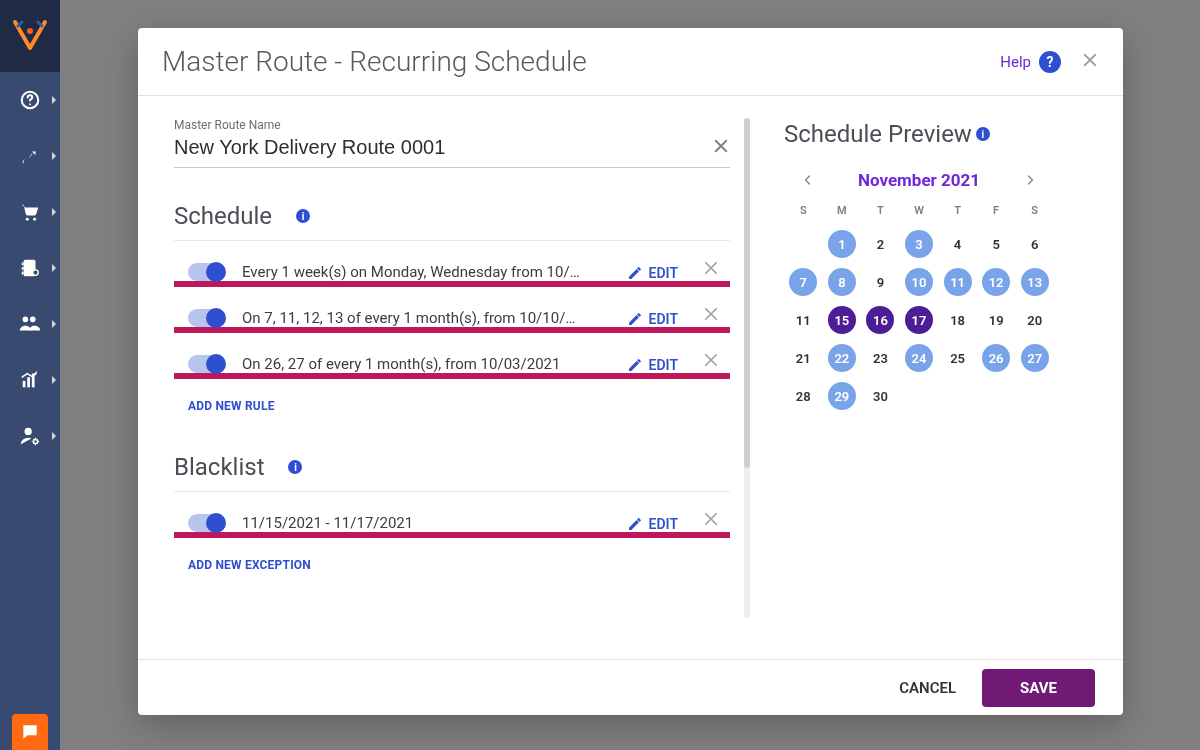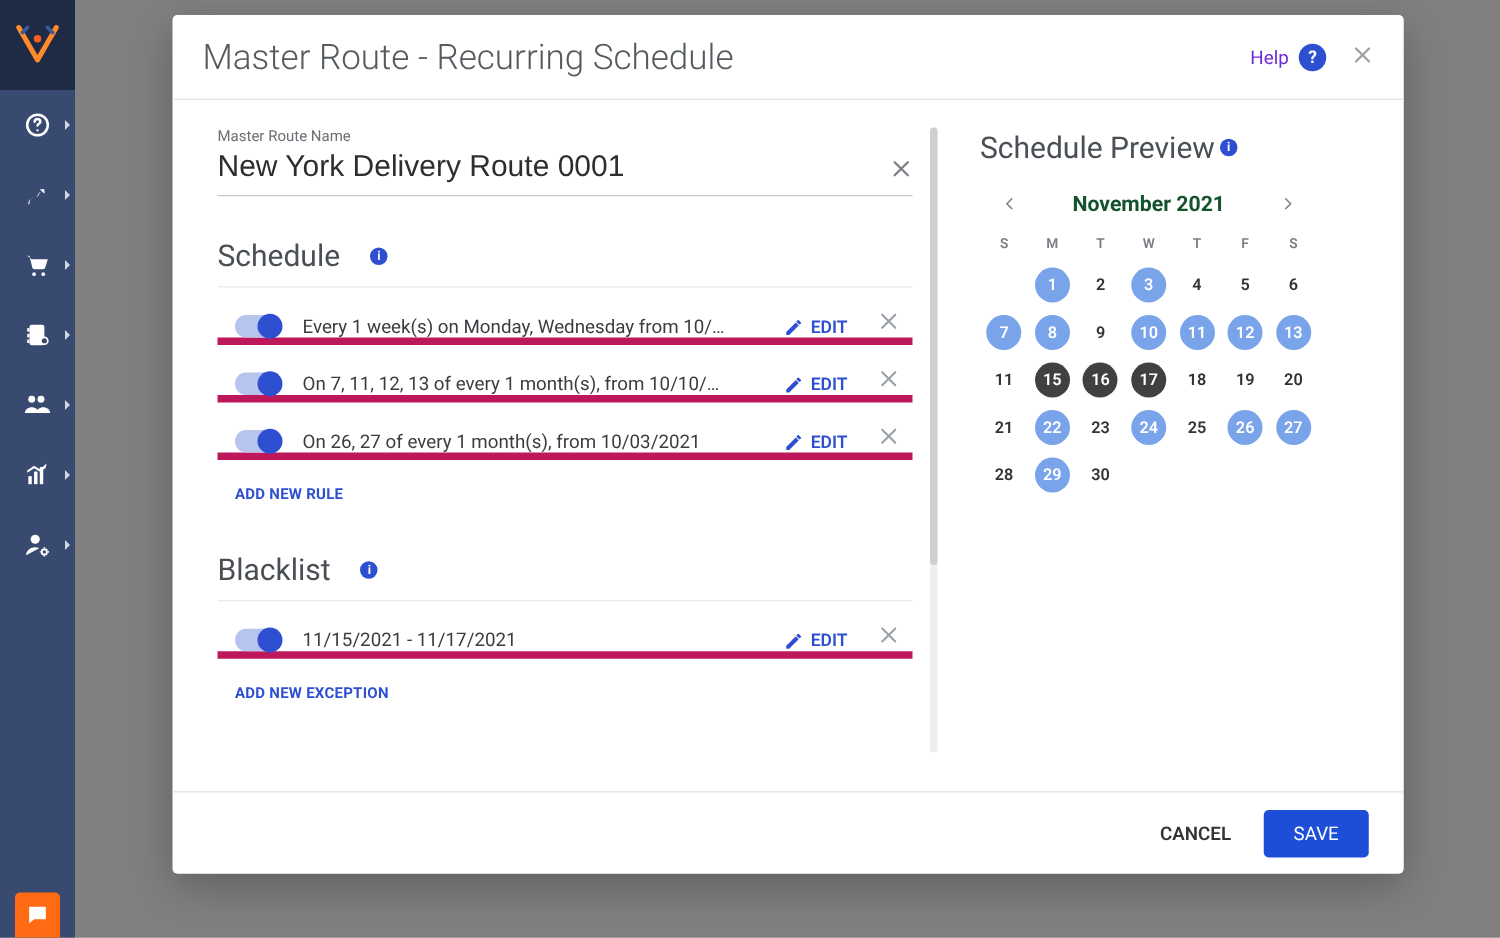--- a/index.html
+++ b/index.html
@@ -7,67 +7,67 @@
 
   .sidebar { position:absolute; left:0; top:0; width:60px; height:750px; background:#384a70; display:flex; flex-direction:column; align-items:center; }
   .sidebar .logo-slot { width:60px; height:72px; background:#1f2b45; display:flex; align-items:center; justify-content:center; }
   .sidebar .logo-svg { display:block; }
   .sidebar .nav-item { width:60px; height:56px; display:flex; align-items:center; justify-content:center; position:relative; cursor:pointer; }
   .sidebar .nav-item .ico { color:#fff; font-size:20px; position:relative; width:40px; display:flex; align-items:center; justify-content:center; }
   .sidebar .nav-item .tri { position:absolute; right:4px; top:50%; transform:translateY(-50%); width:0;height:0;border-top:4px solid transparent;border-bottom:4px solid transparent;border-left:4px solid #cfd7e6; }
   .sidebar .chat { margin-top:auto; width:36px; height:36px; background:#ff6a13; border-radius:4px 4px 0 0; display:flex; align-items:center; justify-content:center; margin-bottom:0; }
   .sidebar .chat svg { fill:#fff; }
 
-  .modal { position:absolute; left:138px; top:12px; width:985px; height:687px; background:#fff; border-radius:4px; box-shadow:0 10px 35px rgba(0,0,0,.25); display:flex; flex-direction:column; }
+  .modal { position:absolute; left:138px; top:28px; width:985px; height:687px; background:#fff; border-radius:4px; box-shadow:0 10px 35px rgba(0,0,0,.25); display:flex; flex-direction:column; }
   .modal-header { height:68px; padding:0 24px 0 24px; display:flex; align-items:center; border-bottom:1px solid #e2e2e2; }
   .modal-title { font-size:28px; font-weight:300; color:#555a5f; flex:1; }
   .help { font-size:15px; color:#6d28d9; margin-right:8px; }
   .help-ico { width:22px; height:22px; background:#2f4fd1; border-radius:50%; color:#fff; display:inline-flex; align-items:center; justify-content:center; font-weight:700; font-size:14px; margin-right:20px; cursor:pointer; }
   .modal-close { color:#9aa0a6; cursor:pointer; }
 
   .modal-body { flex:1; display:flex; padding:22px 16px 0 36px; min-height:0; }
   .left-col { width:574px; position:relative; padding-right:18px; }
   .scroll-track { position:absolute; top:0; right:-2px; width:6px; height:500px; background:#eee; border-radius:3px; }
   .scroll-thumb { position:absolute; top:0; right:-2px; width:6px; height:350px; background:#cfcfcf; border-radius:3px; }
 
   .field-label { font-size:12px; color:#6b6f76; }
   .field-wrap { position:relative; border-bottom:1px solid #c9c9c9; padding:4px 26px 8px 0; margin-bottom:34px; }
-  .field-input { border:none; outline:none; font-size:24px; color:#2e2e2e; width:100%; background:transparent; }
+  .field-input { border:none; outline:none; font-size:20px; color:#2e2e2e; width:100%; background:transparent; }
   .field-clear { position:absolute; right:0; bottom:8px; color:#7a7f85; cursor:pointer; }
 
   .section-title { font-size:24px; font-weight:400; color:#4a4f55; display:flex; align-items:center; gap:24px; margin-bottom:10px; }
   .info-dot { width:14px; height:14px; background:#2f4fd1; border-radius:50%; color:#fff; font-size:10px; font-weight:700; display:inline-flex; align-items:center; justify-content:center; }
 
   .rule-list { border-top:1px solid #e9e9e9; }
   .rule-row { display:flex; align-items:flex-end; height:46px; border-bottom:6px solid #be185d; padding-left:14px; }
   .toggle { width:36px; height:18px; background:#b7c4ee; border-radius:10px; position:relative; margin-right:18px; cursor:pointer; flex-shrink:0;}
   .toggle .knob { width:20px; height:20px; background:#2f4fd1; border-radius:50%; position:absolute; top:-1px; right:-2px; }
   .rule-text { flex:1; font-size:15px; color:#3a3d41; white-space:nowrap; overflow:hidden; text-overflow:ellipsis; }
   .edit-btn { display:flex; align-items:center; gap:6px; color:#2f4fd1; font-weight:600; font-size:14px; cursor:pointer; margin-left:14px; }
   .edit-btn svg { fill:#2f4fd1; }
   .row-x { color:#9aa0a6; margin-left:24px; margin-right:10px; cursor:pointer; }
 
   .add-link { color:#2f4fd1; font-weight:700; font-size:12px; padding:20px 0 40px 14px; cursor:pointer; letter-spacing:.2px; }
 
   .right-col { flex:1; padding:2px 16px 0 36px; }
   .preview-title { font-size:24px; color:#4a4f55; display:flex; align-items:center; gap:4px; margin-bottom:22px; }
 
   .cal { width:270px; }
-  .cal-header { display:flex; align-items:center; justify-content:center; gap:16px; margin-bottom:14px; font-size:17px; font-weight:700; color:#14532d; }
+  .cal-header { display:flex; align-items:center; justify-content:center; gap:16px; margin-bottom:14px; font-size:17px; font-weight:700; color:#6d28d9; }
   .cal-header .nav { color:#7a7f85; cursor:pointer; width:20px; text-align:center; font-weight:400; }
   .cal-grid { display:grid; grid-template-columns:repeat(7, 1fr); row-gap:8px; }
   .cal-dow { text-align:center; font-size:11px; color:#7a7f85; font-weight:600; padding-bottom:4px; }
   .cal-cell { height:30px; display:flex; align-items:center; justify-content:center; font-size:13px; color:#333; font-weight:600;}
   .cal-cell.empty { }
   .cal-cell.sch span { width:28px; height:28px; background:#7aa4ea; border-radius:50%; color:#fff; display:flex; align-items:center; justify-content:center; }
-  .cal-cell.blk span { width:28px; height:28px; background:#404040; border-radius:50%; color:#fff; display:flex; align-items:center; justify-content:center; }
-
-  .modal-footer { border-top:1px solid #e2e2e2; height:66px; display:flex; align-items:center; justify-content:flex-end; padding-right:28px; gap:26px; }
+  .cal-cell.blk span { width:28px; height:28px; background:#4c1d95; border-radius:50%; color:#fff; display:flex; align-items:center; justify-content:center; }
+
+  .modal-footer { border-top:1px solid #e2e2e2; height:56px; display:flex; align-items:center; justify-content:flex-end; padding-right:28px; gap:26px; }
   .btn-cancel { font-size:15px; font-weight:600; color:#333; cursor:pointer; }
-  .btn-save { background:#1d4ed8; color:#fff; font-weight:400; font-size:15px; padding:10px 24px; border-radius:4px; cursor:pointer; }
+  .btn-save { background:#701a75; color:#fff; font-weight:700; font-size:15px; padding:10px 38px; border-radius:4px; cursor:pointer; }
 
   .x-svg { width:18px; height:18px; }
 </style>
 </head>
 <body>
 
 <div class="sidebar">
   <div class="logo-slot">
     <svg class="logo-svg" width="36" height="36" viewBox="0 0 36 36">
       <path d="M3 4 L18 30 L33 4" stroke="#ff8a2a" stroke-width="4" fill="none" stroke-linejoin="round" stroke-linecap="round"></path>

